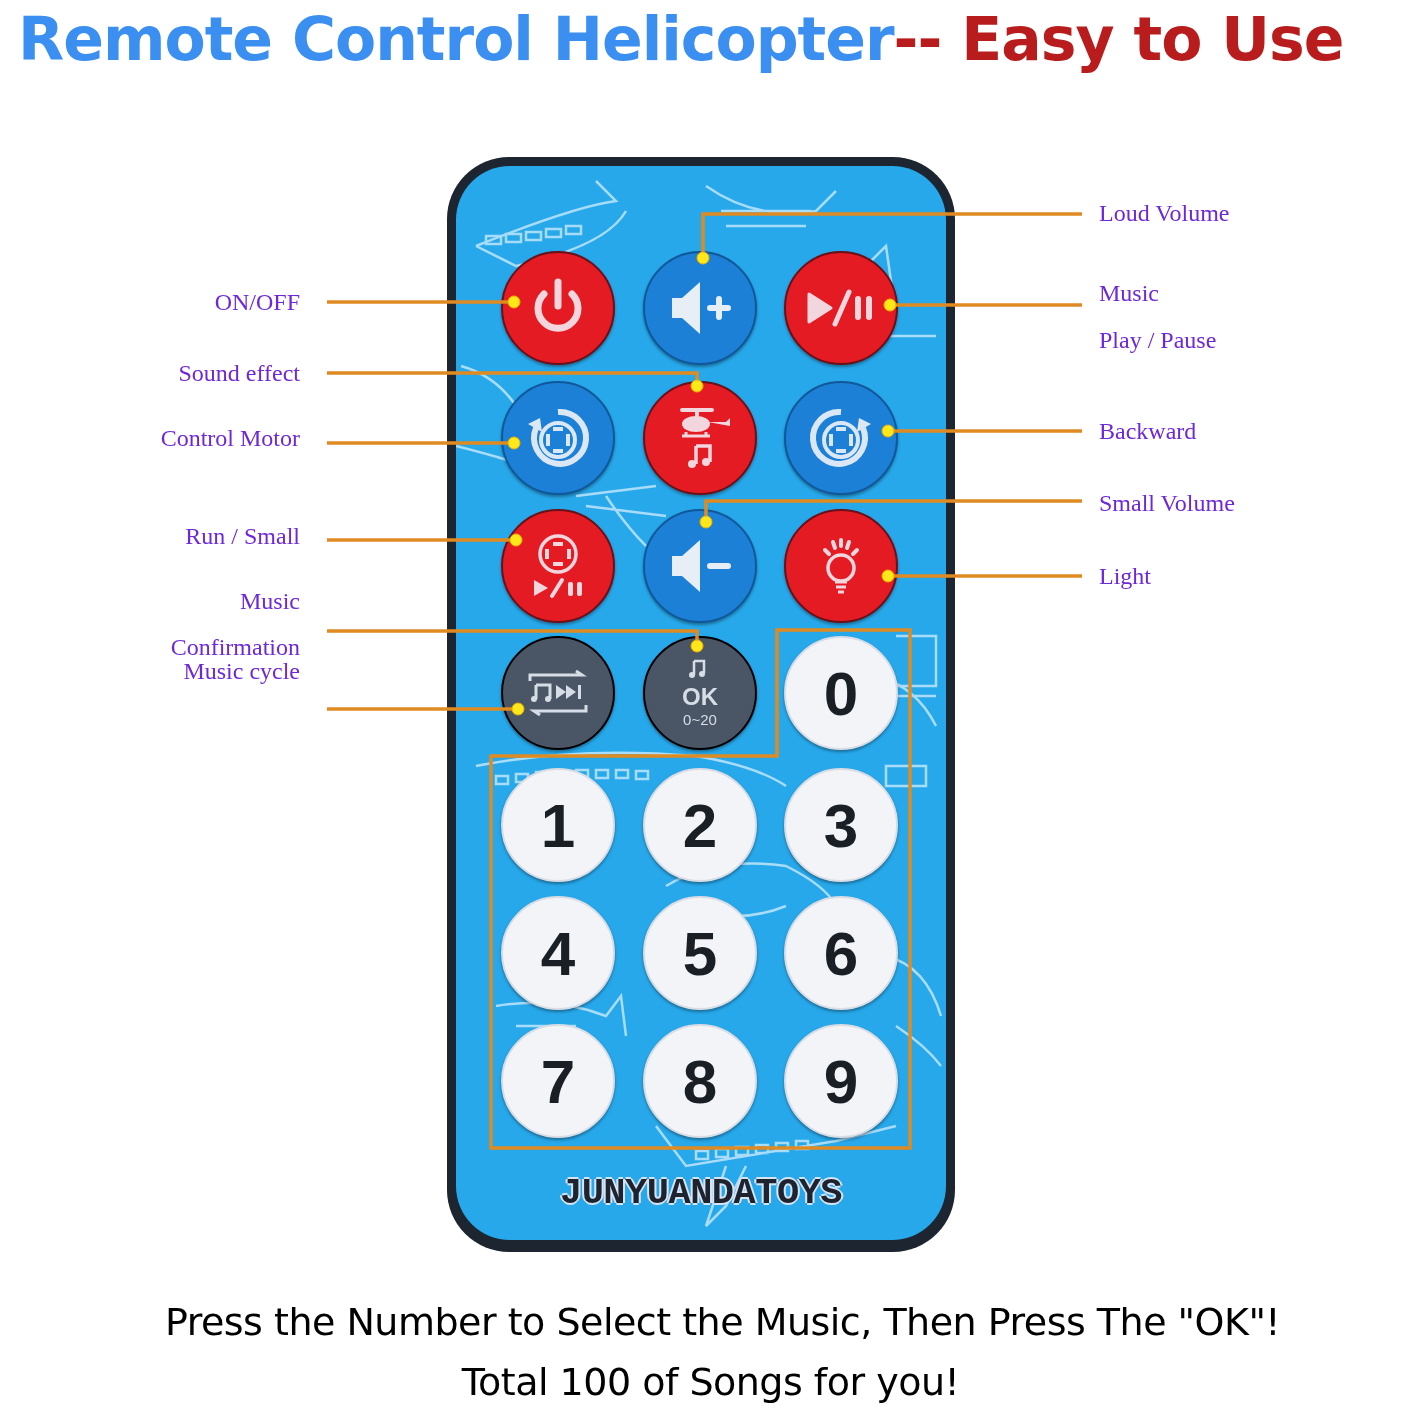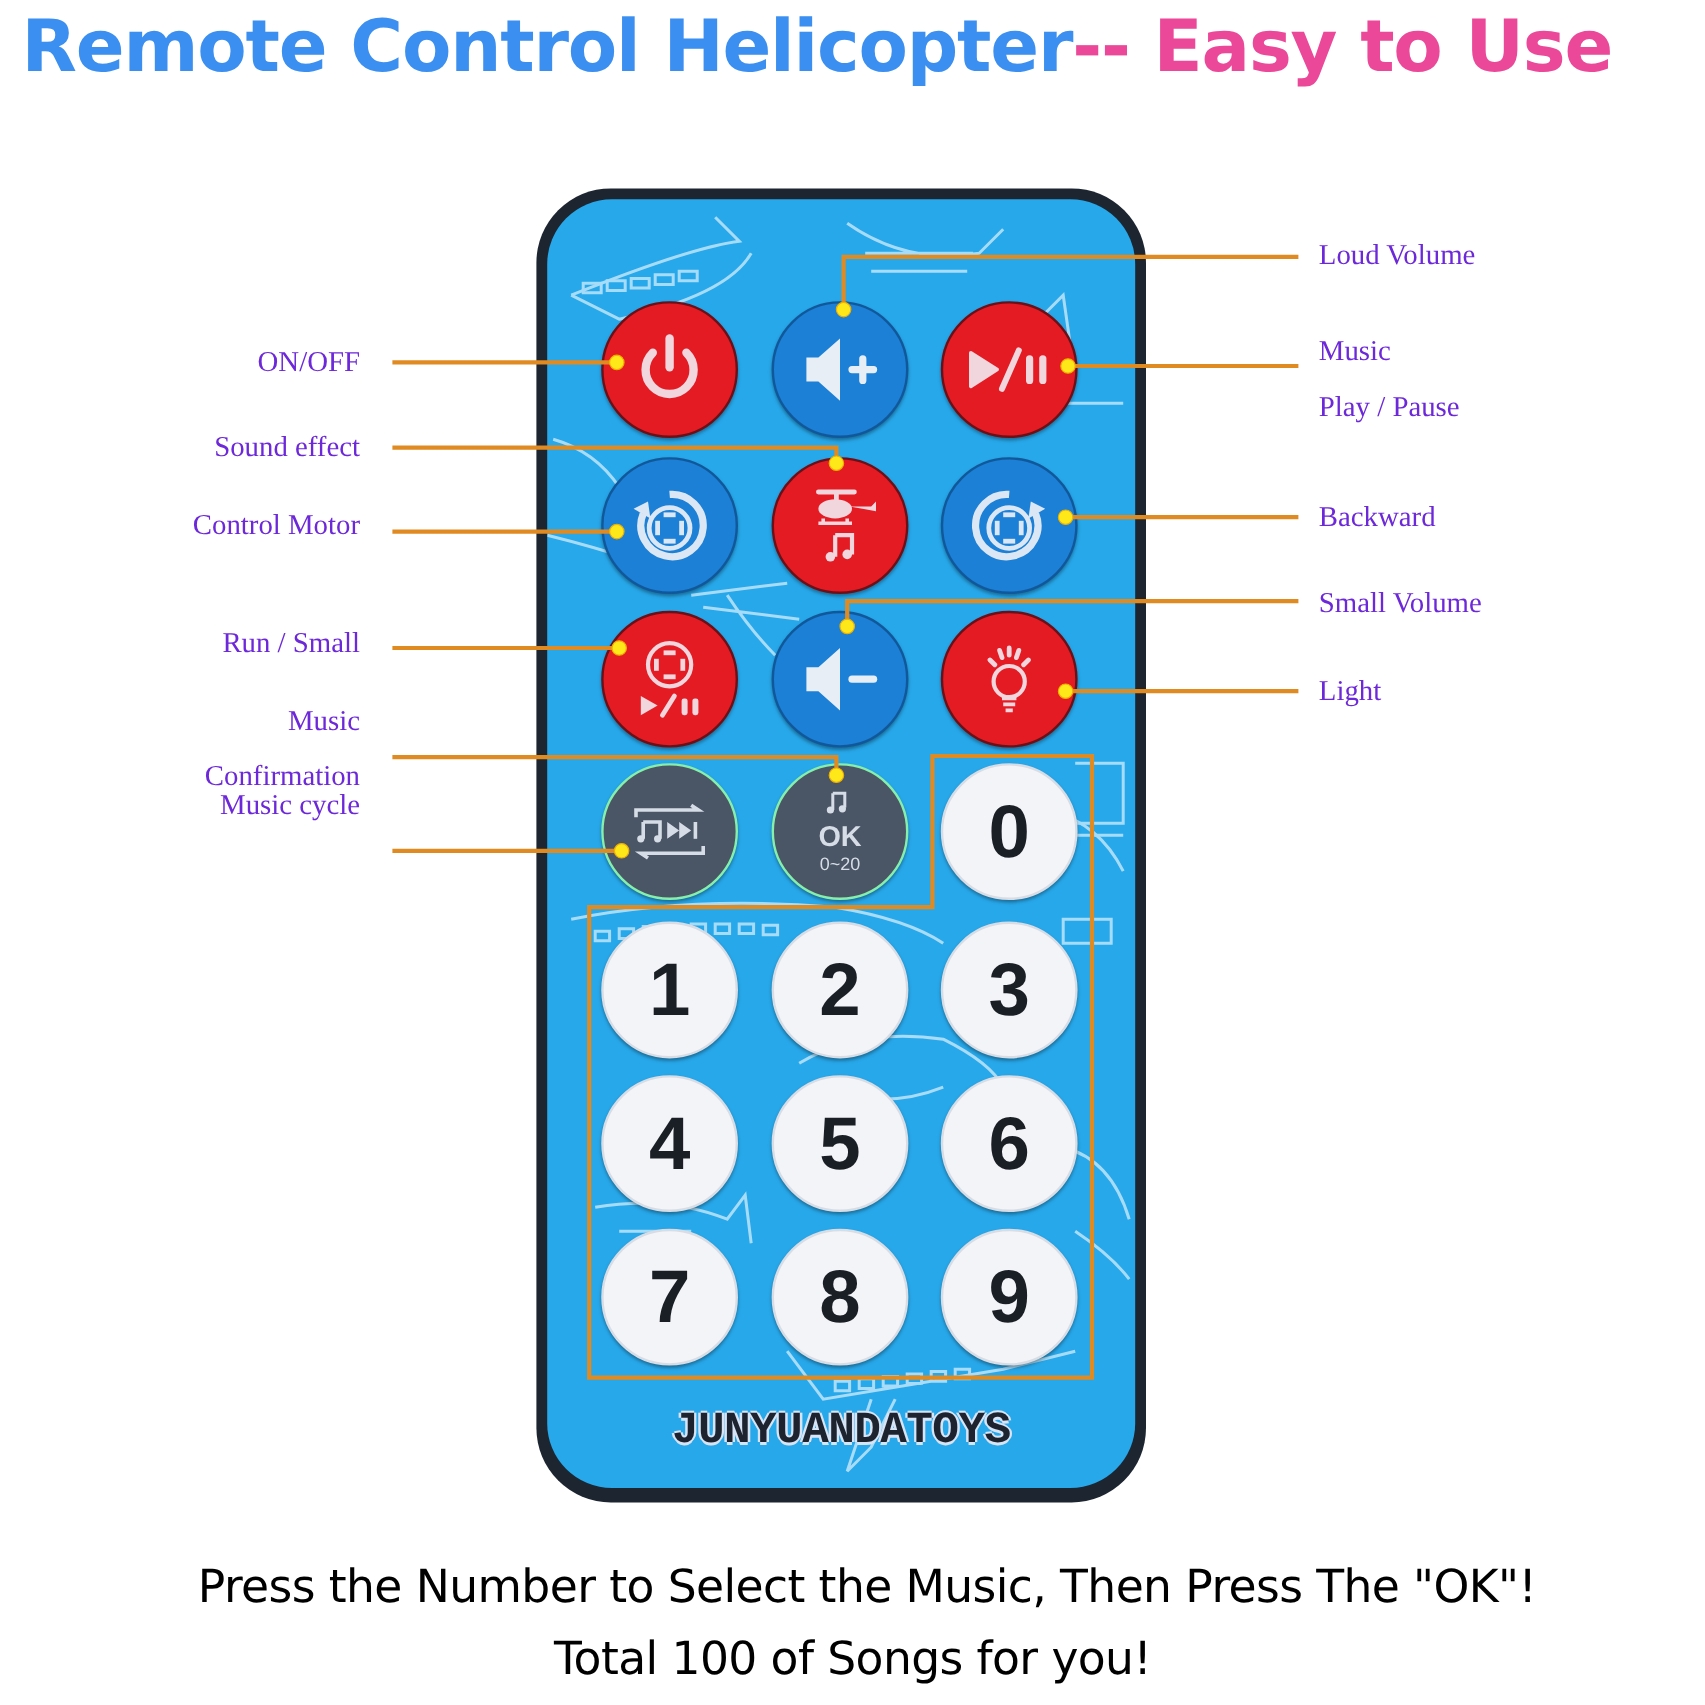--- a/index.html
+++ b/index.html
@@ -1,28 +1,28 @@
 <!DOCTYPE html>
 <html><head>
 <meta charset="utf-8">
 <style>
   html, body { margin:0; padding:0; background:#ffffff; }
   body { width:1421px; height:1421px; position:relative; overflow:hidden; font-family:"DejaVu Sans", sans-serif; }
   .title { position:absolute; left:18px; top:4px; font-size:60px; font-weight:bold; white-space:nowrap; letter-spacing:-1px; font-family:"DejaVu Sans", sans-serif; }
   .title .blue { color:#3b8ff0;margin-top:23px; }
-  .title .black { color:#ec4899; }
+  .title .black { color:#b91c1c; }
 
   .remote { position:absolute; left:447px; top:157px; width:508px; height:1095px; background:#1c2530; border-radius:62px; }
   .remote-face { position:absolute; left:9px; top:9px; right:9px; bottom:12px; background:#27a8ea; border-radius:54px; overflow:hidden; }
   .deco { position:absolute; left:0; top:0; width:490px; height:1074px; }
 
   .btn { position:absolute; width:110px; height:110px; border-radius:50%; display:flex; align-items:center; justify-content:center; box-shadow: 0 2px 3px rgba(0,0,0,0.35); }
   .btn.red { background:#e51b24; border:2px solid #6c1018; }
   .btn.blue { background:#1b80d6; border:2px solid #11589a; }
-  .btn.gray { background:#4a5666; border:2px solid #86efac; }
+  .btn.gray { background:#4a5666; border:2px solid #000000; }
   .btn.white { background:#f3f4f8; border:2px solid #d8dce4; }
   .btn .num { font-family:"Liberation Sans", sans-serif; font-weight:bold; font-size:62px; color:#1a1f26; }
   .btn svg { width:72px; height:72px; }
 
   .brand { position:absolute; left:0; right:0; top:1006px; text-align:center; font-family:Liberation Mono, monospace; font-weight:bold; font-size:37px; color:#1d2430; letter-spacing:-0.5px; text-shadow: 2px 0 0 #d7e4f6, -2px 0 0 #d7e4f6, 0 2px 0 #d7e4f6, 0 -2px 0 #d7e4f6; }
 
   .label { position:absolute; font-family:Liberation Serif, serif; font-size:24px; color:#6d28d9; line-height:46px; white-space:nowrap; }
   .label.left { text-align:right; }
   .label.right { text-align:left; }
 

